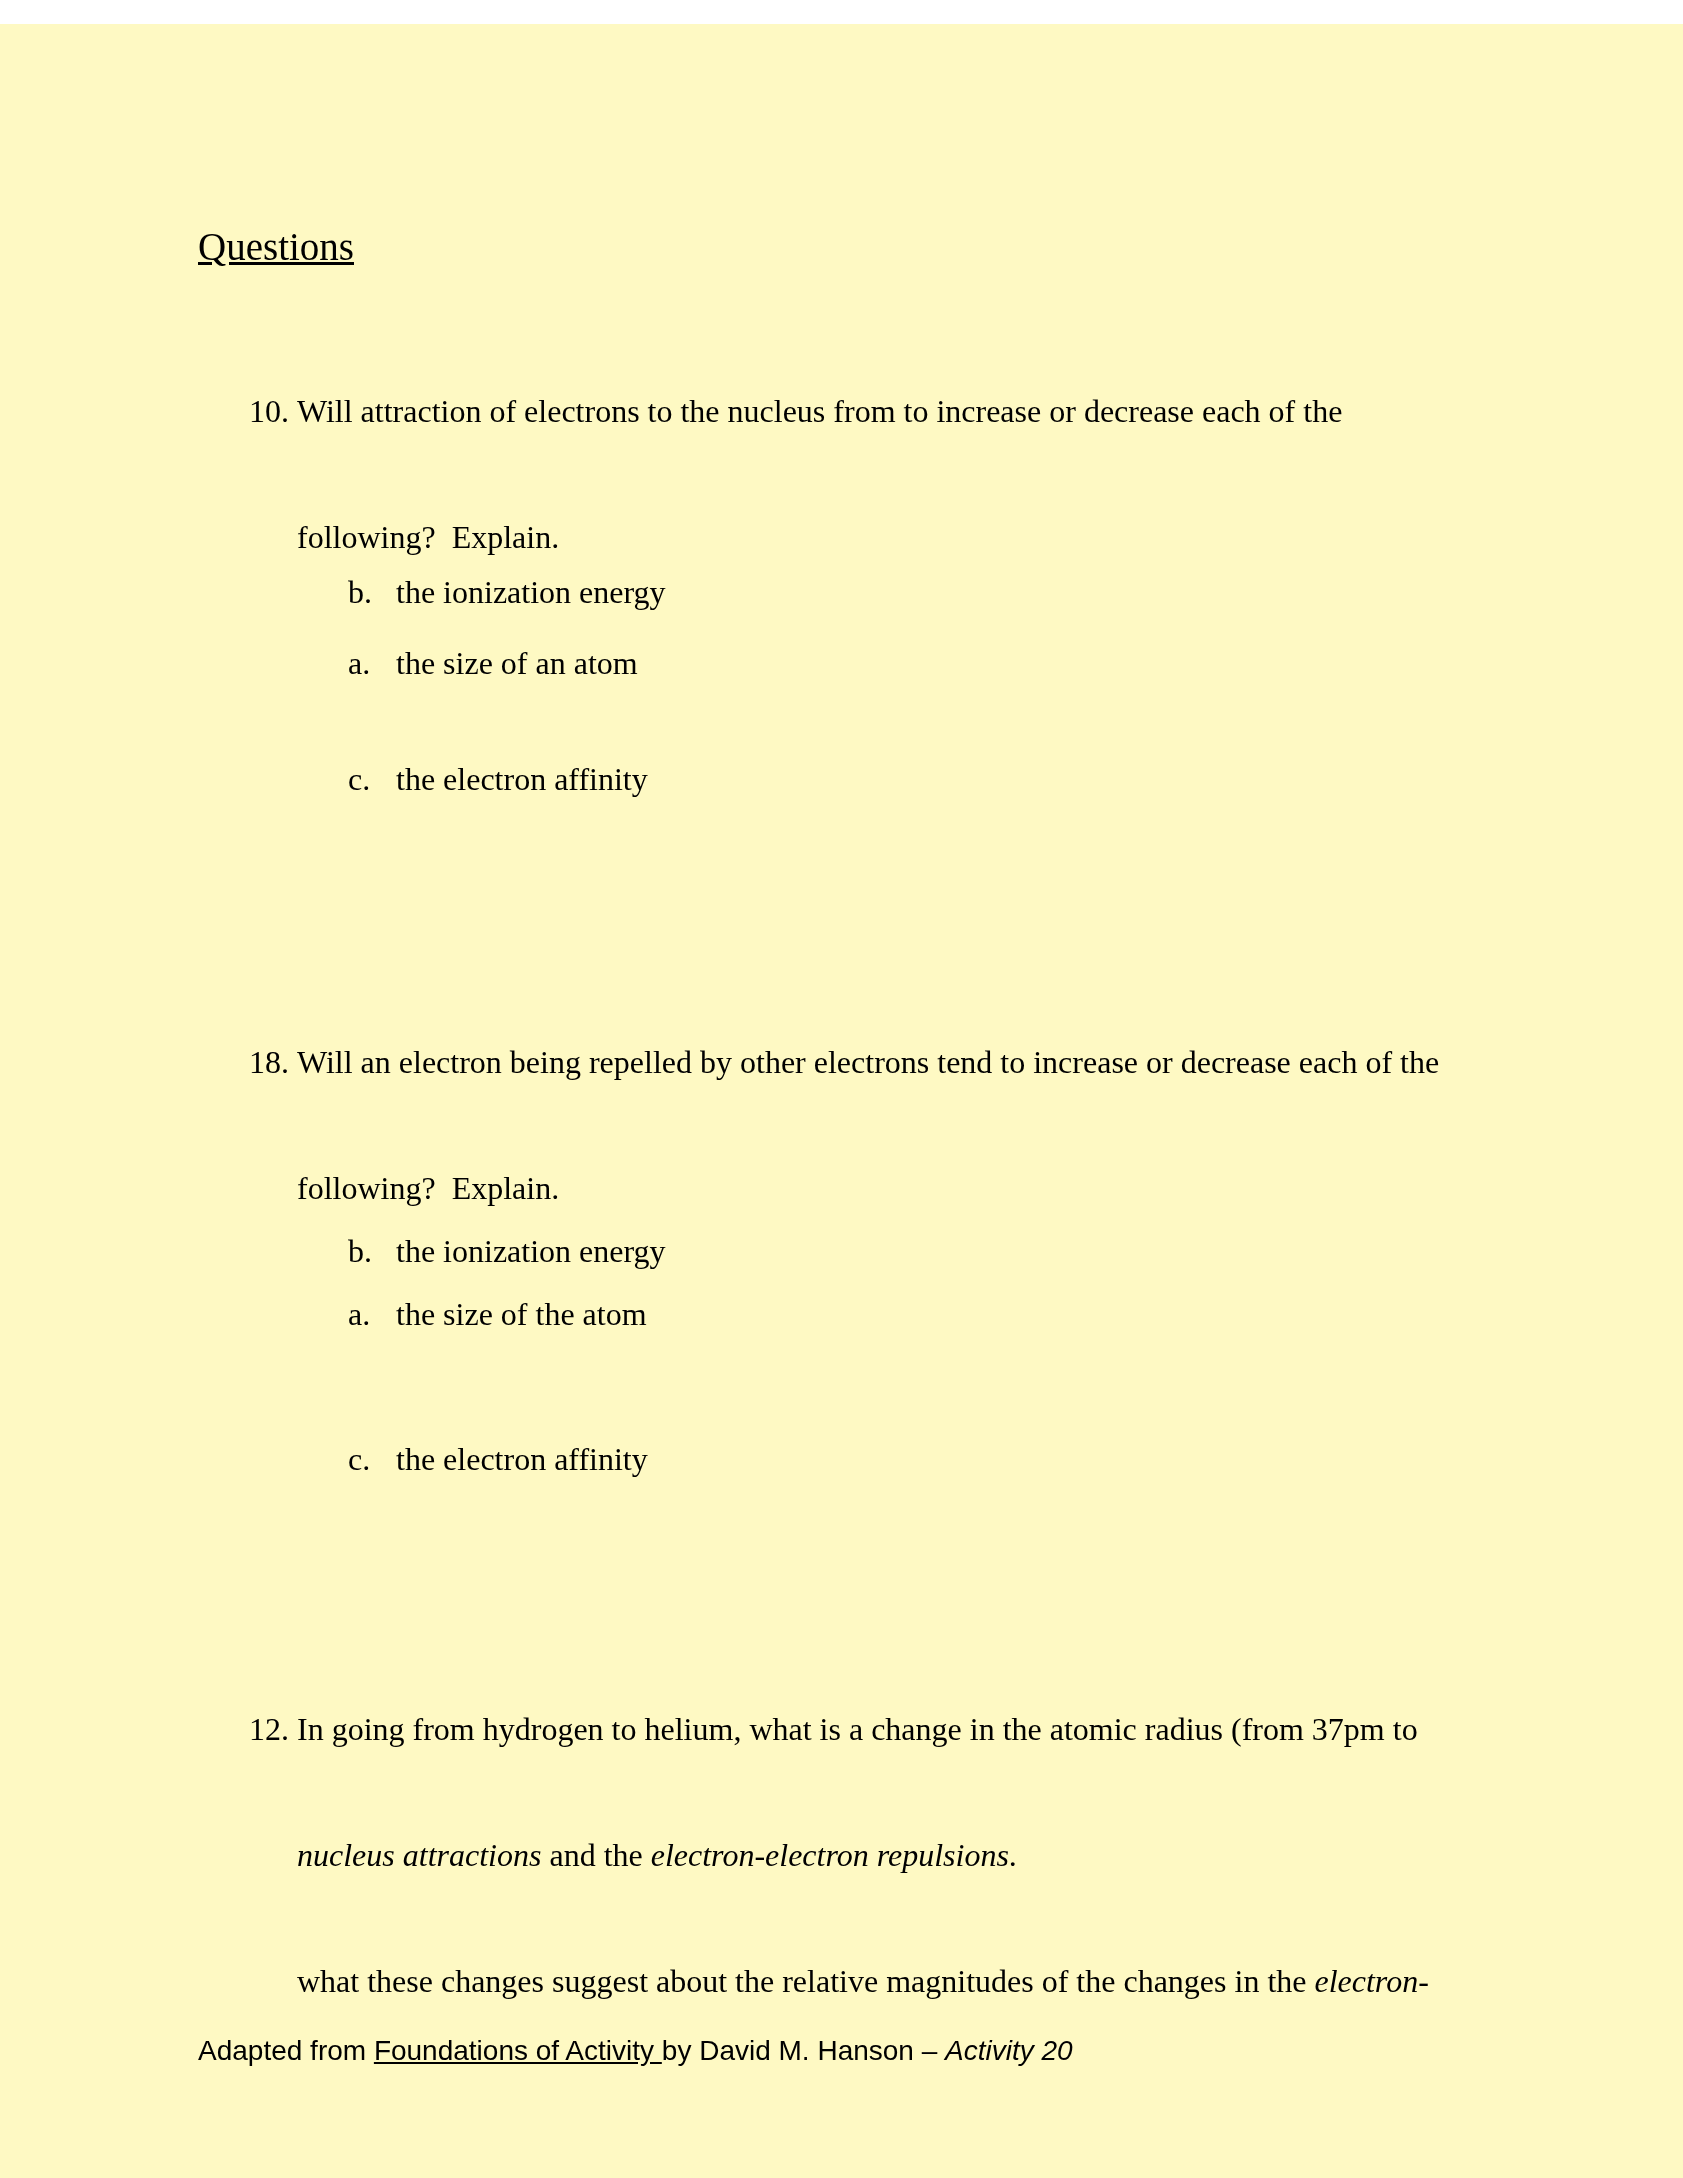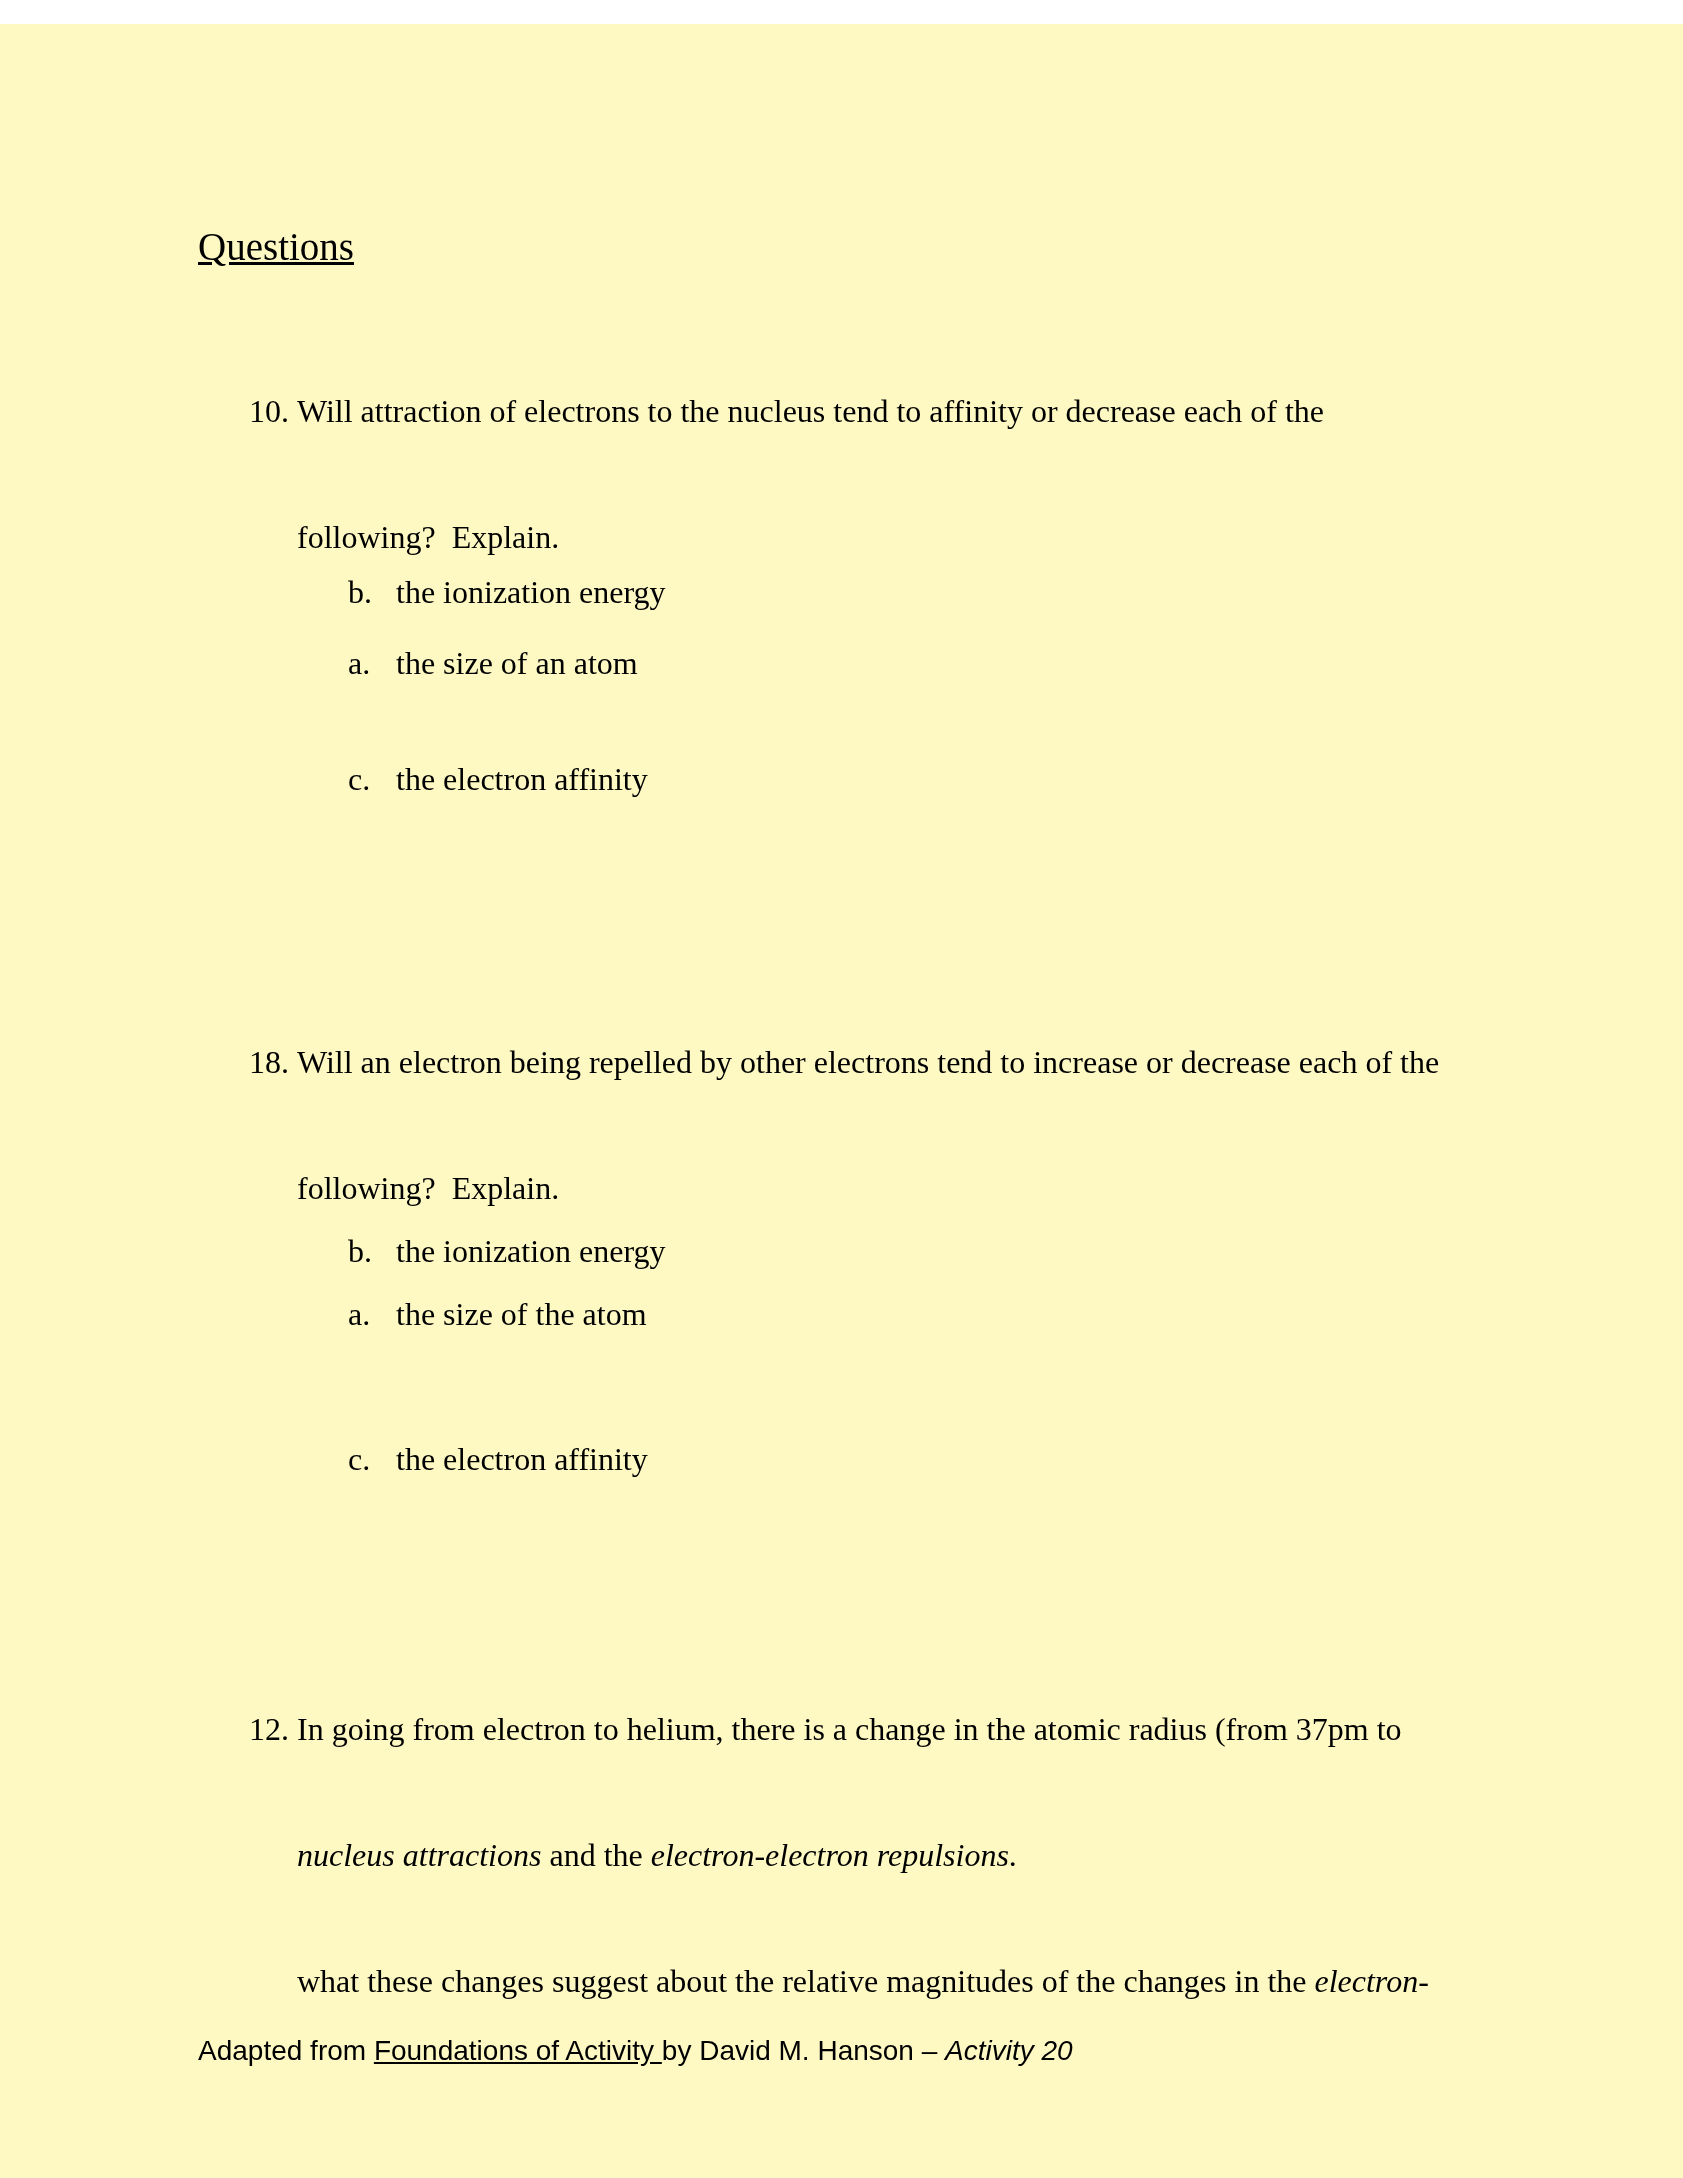--- a/index.html
+++ b/index.html
@@ -47,41 +47,41 @@
   .footer .activity { font-style: italic; }
 </style>
 </head>
 <body>
 
 <div class="page">
 
   <div class="heading">Questions</div>
 
   <div class="question" style="left:249px; top:282px;">
-    <div><span class="q-num">10.</span><span>Will attraction of electrons to the nucleus tend to affinity or decrease each of the</span></div>
+    <div><span class="q-num">10.</span><span>Will attraction of electrons to the nucleus from to increase or decrease each of the</span></div>
     <div class="cont-line">following?  Explain.</div>
     <div class="sub-row"><span class="sub-letter">a.</span><span>the size of an atom</span></div>
   </div>
 
   <div class="sub-item" style="left:348px; top:547px;"><span class="sub-letter">b.</span><span>the ionization energy</span></div>
 
   <div class="sub-item" style="left:348px; top:734px;"><span class="sub-letter">c.</span><span>the electron affinity</span></div>
 
   <div class="question" style="left:249px; top:933px;">
     <div><span class="q-num">18.</span><span>Will an electron being repelled by other electrons tend to increase or decrease each of the</span></div>
     <div class="cont-line">following?  Explain.</div>
     <div class="sub-row"><span class="sub-letter">a.</span><span>the size of the atom</span></div>
   </div>
 
   <div class="sub-item" style="left:348px; top:1206px;"><span class="sub-letter">b.</span><span>the ionization energy</span></div>
 
   <div class="sub-item" style="left:348px; top:1414px;"><span class="sub-letter">c.</span><span>the electron affinity</span></div>
 
   <div class="question" style="left:249px; top:1600px;">
-    <div><span class="q-num">12.</span><span>In going from electron to helium, there is a change in the atomic radius (from 37pm to</span></div>
+    <div><span class="q-num">12.</span><span>In going from hydrogen to helium, what is a change in the atomic radius (from 37pm to</span></div>
     <div class="cont-line"><span class="italic">nucleus attractions</span><span> and the </span><span class="italic">electron-electron repulsions</span><span>.</span></div>
     <div class="cont-line"><span>what these changes suggest about the relative magnitudes of the changes in the </span><span class="italic">electron-</span></div>
   </div>
 
   <div class="footer"><span>Adapted from </span><span class="book">Foundations of Activity </span><span>by David M. Hanson – </span><span class="activity">Activity 20</span></div>
 
 </div>
 
 
 </body></html>

